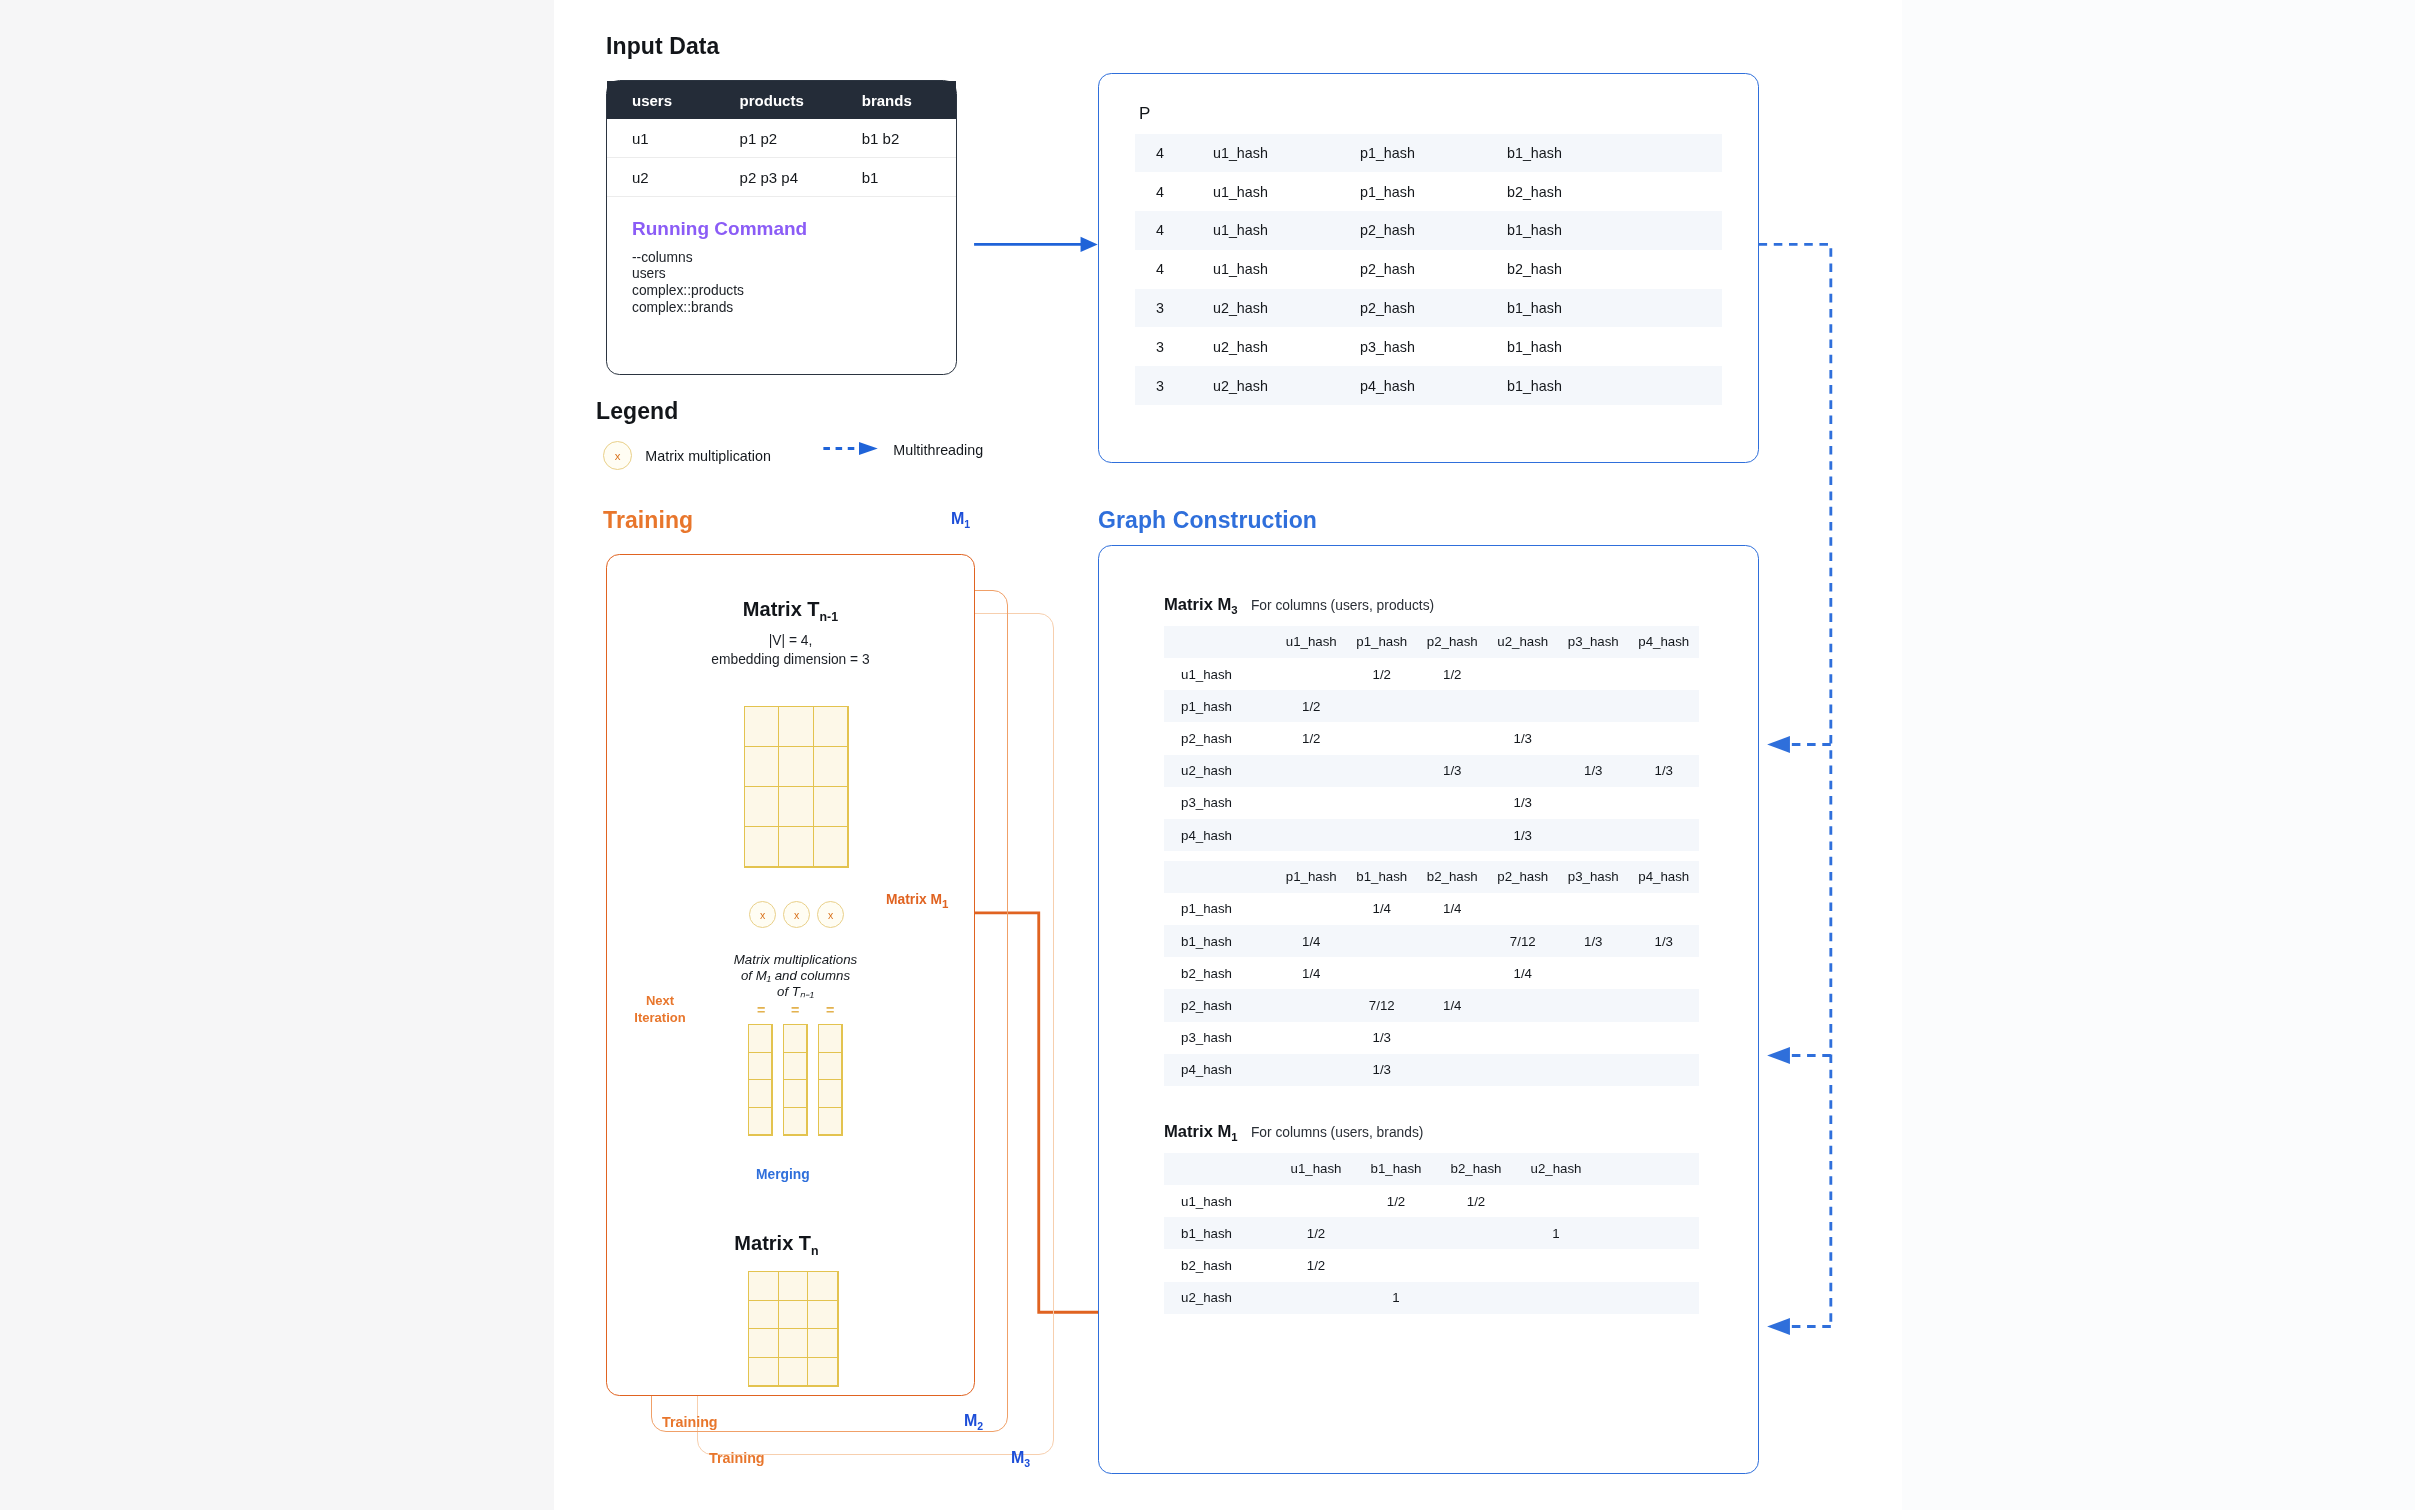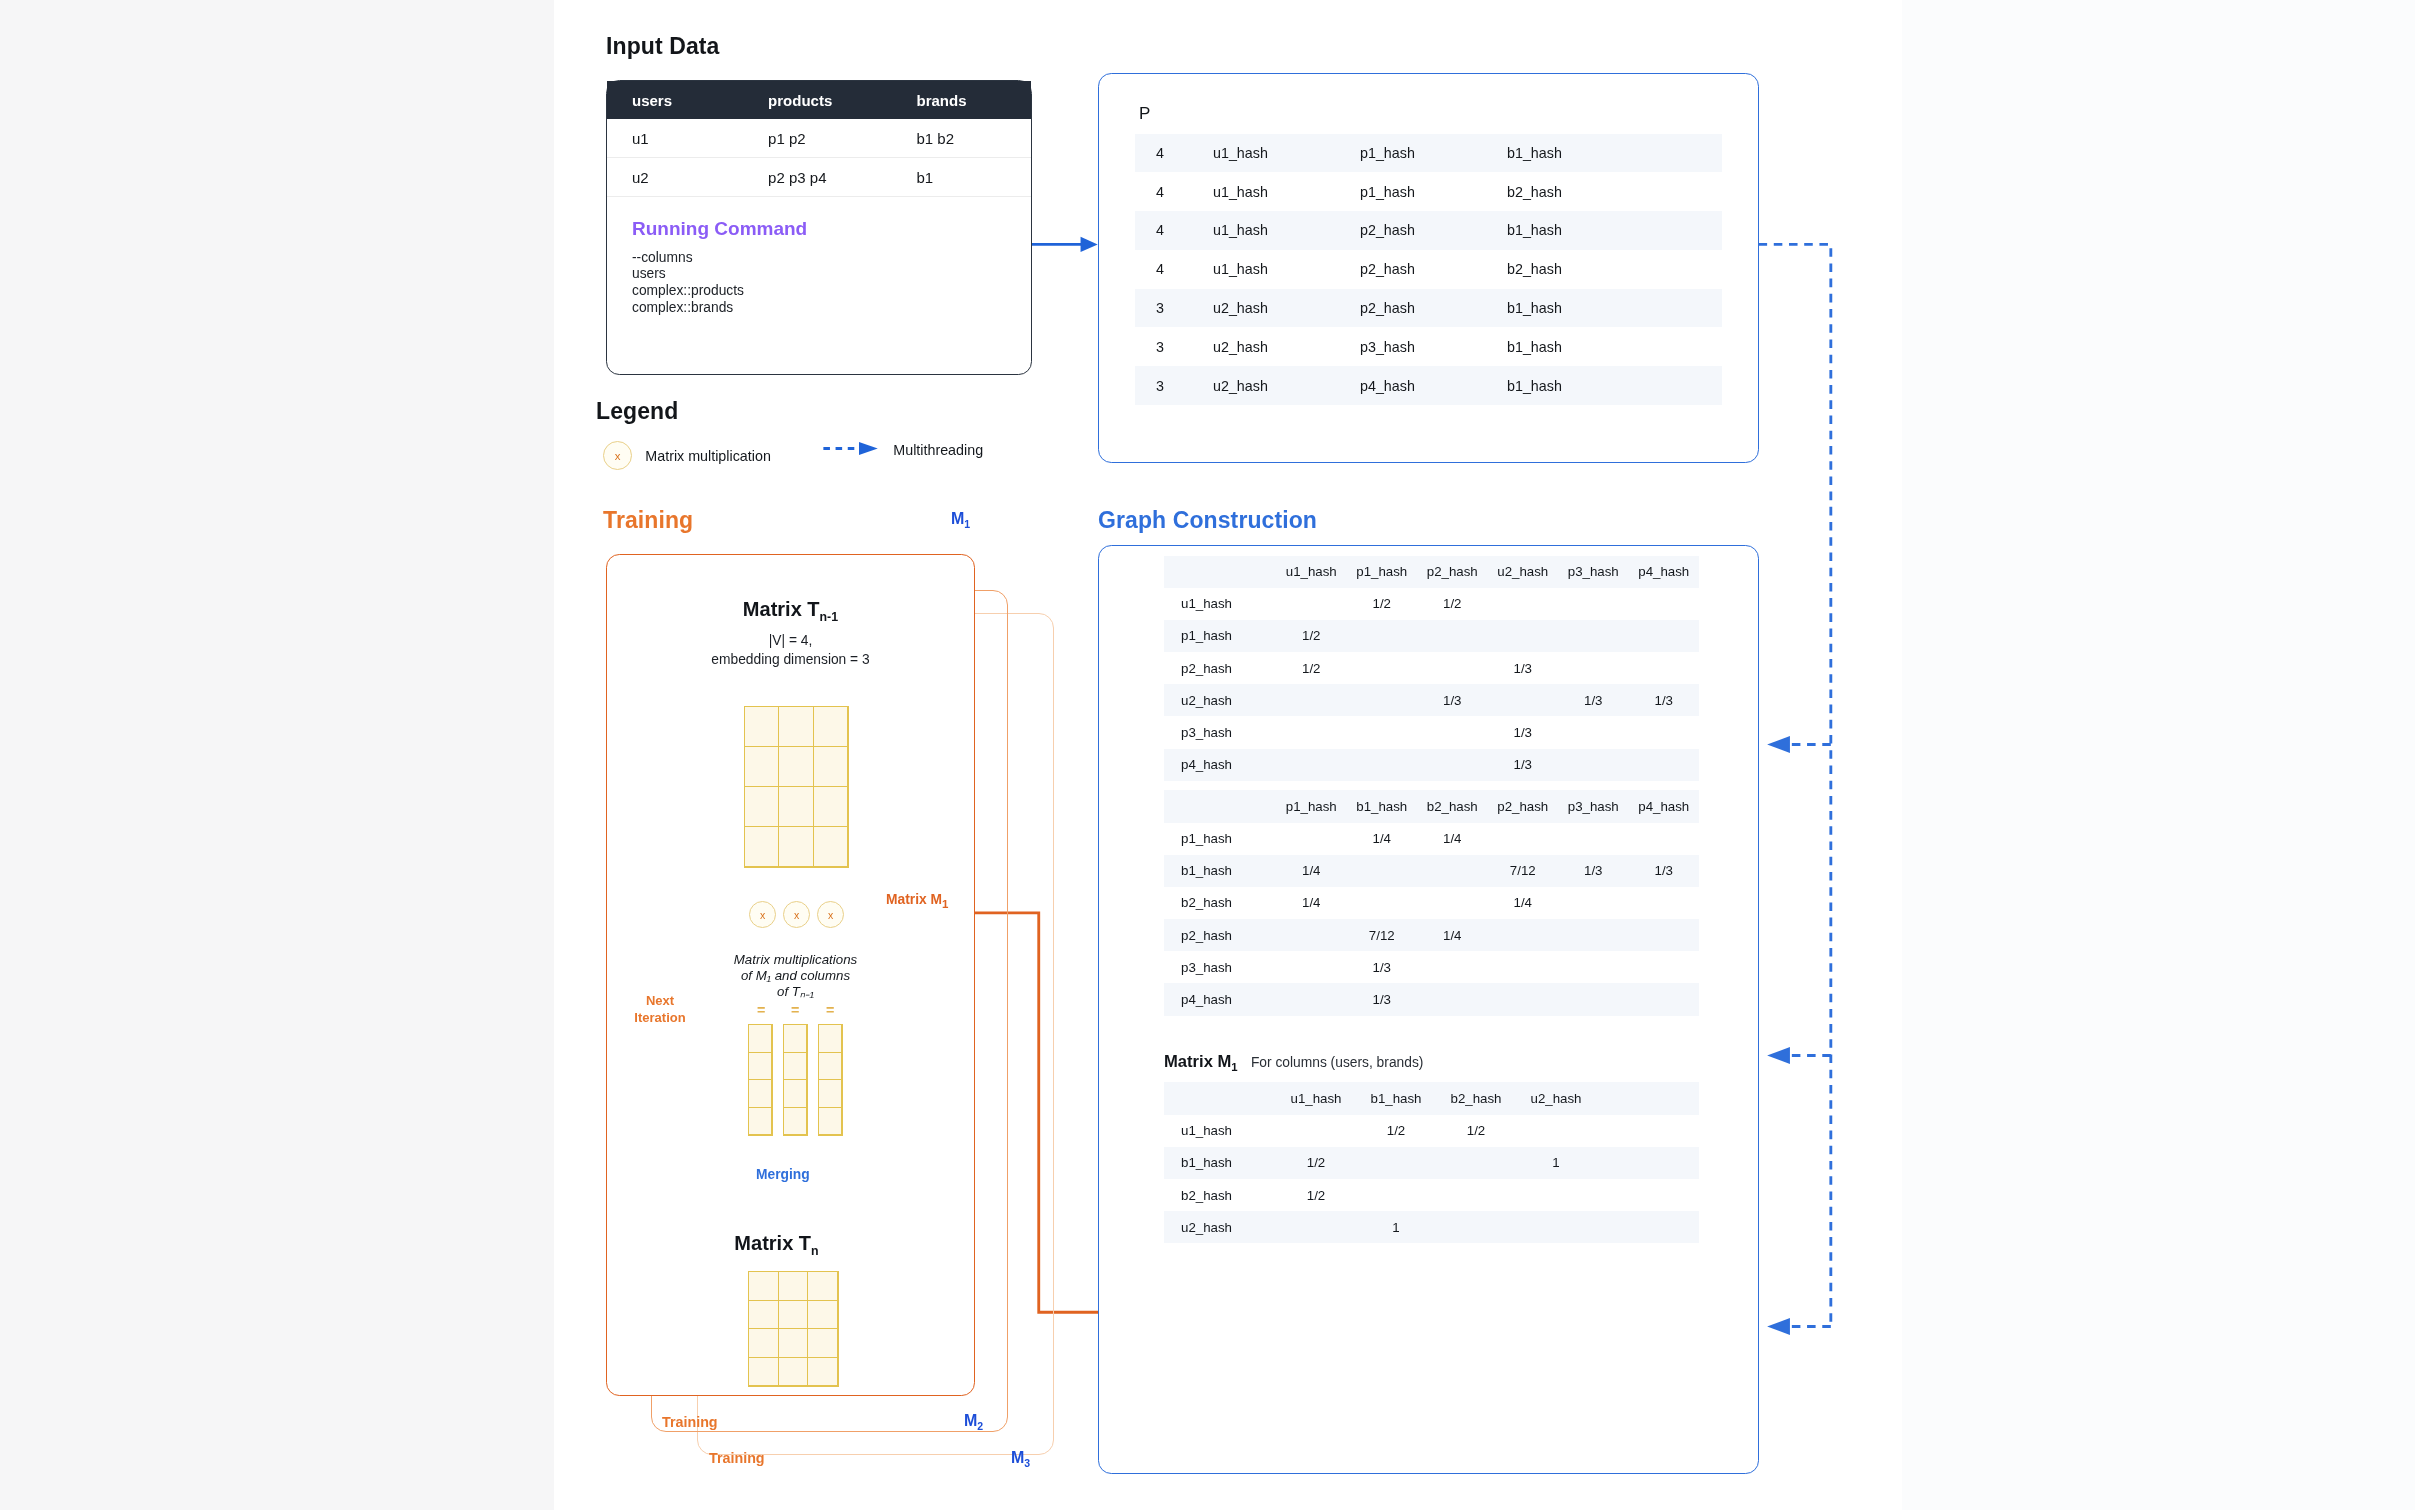--- a/index.html
+++ b/index.html
@@ -188,21 +188,21 @@
     </g>
 
     <g stroke="#e06321" stroke-width="3" fill="none">
       <path d="M1192,1380 L1092,1380 L1092,960 L920,960"></path>
       <path d="M928,950 L900,960 L928,970 z" fill="#e06321" stroke="none"></path>
     </g>
   </svg>
 
   <div class="abs sec-title" style="left:606px;top:33px;">Input Data</div>
 
-  <div class="card dark-border" style="left:606px;top:80px;width:426px;height:295px;">
+  <div class="card dark-border" style="left:606px;top:80px;width:351px;height:295px;">
     <table class="idt">
       <thead>
           <tr>
         <th style="width:38%;padding-left:25px;">users</th>
         <th style="width:35%;">products</th>
         <th>brands</th>
       </tr>
         </thead>
       <tbody>
         <tr>
@@ -400,20 +400,26 @@
   <div class="abs orange-lbl-sm" style="left:618px;top:1010px;width:84px;">Iteration</div>
 
   <div class="abs orange-lbl" style="left:886px;top:892px;">
     <span>Matrix M</span><sub>1</sub>
   </div>
 
   <div class="abs sec-title blue" style="left:1098px;top:507px;">Graph Construction</div>
 
   <div class="card blue-border" style="left:1098px;top:545px;width:661px;height:929px;">
 
+    <div style="padding:49px 0 0 65px;">
+      <span class="mlabel">
+        <span>Matrix M</span><sub>3</sub>
+      </span>
+      <span class="msub">For columns (users, products)</span>
+    </div>
     <div style="padding:9.5px 59px 0 65px;">
       <table class="mtable">
         <thead>
             <tr>
           <th class="rowhead" style="width:95px;"></th>
           <th>u1_hash</th>
           <th>p1_hash</th>
           <th>p2_hash</th>
           <th>u2_hash</th>
           <th>p3_hash</th>

